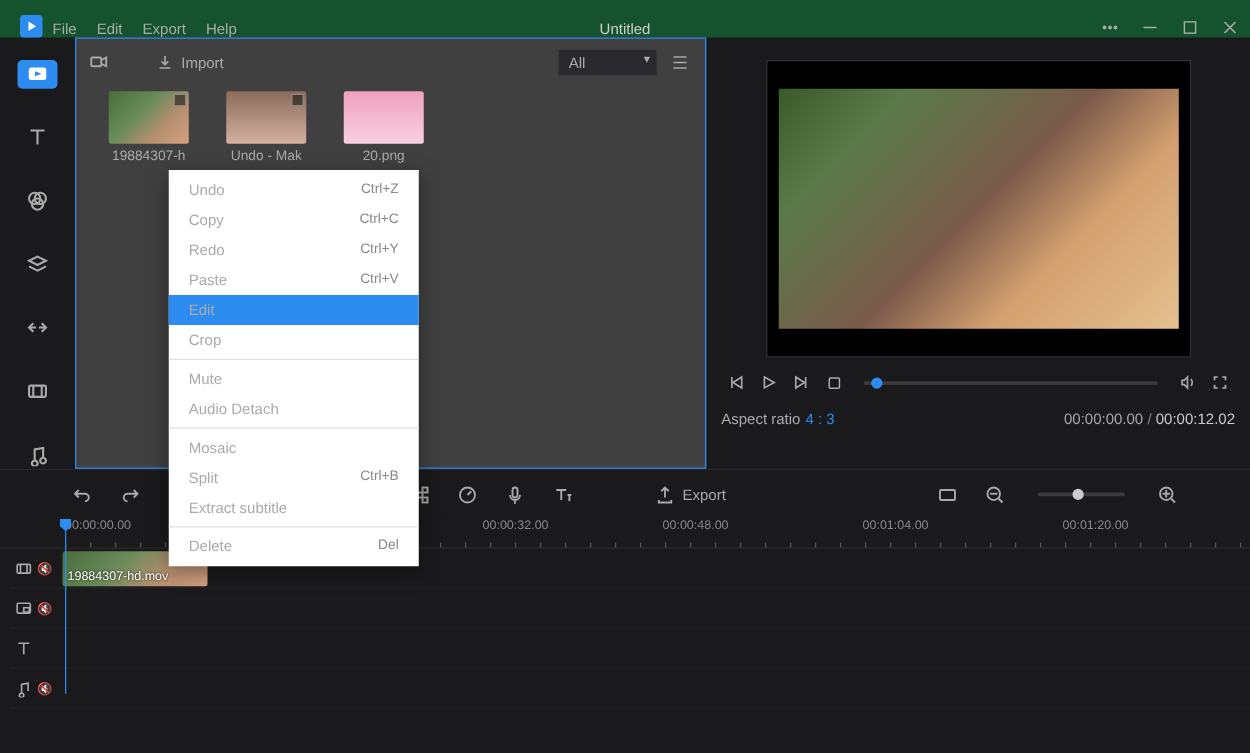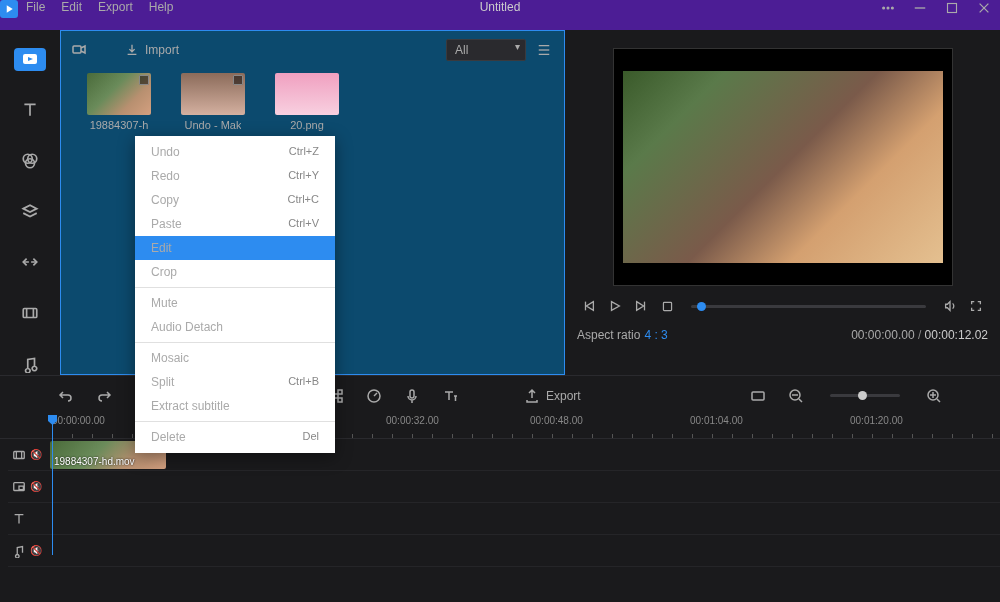--- a/index.html
+++ b/index.html
@@ -1,29 +1,29 @@
 <!DOCTYPE html>
 <html><head>
 <meta charset="utf-8">
 <style>
 *{margin:0;padding:0;box-sizing:border-box;font-family:-apple-system,BlinkMacSystemFont,"Segoe UI",sans-serif;font-size:12px;color:#aaa;user-select:none}
 body{background:#1a1a1c;width:1000px;height:602px;overflow:hidden;position:relative}
-.titlebar{height:30px;background:#4c1d95;display:flex;align-items:flex-start;padding:0 0;position:relative}
+.titlebar{height:30px;background:#14532d;display:flex;align-items:flex-end;padding:0 16px;position:relative}
 .logo{width:18px;height:18px;background:#2d8cf0;border-radius:3px;display:flex;align-items:center;justify-content:center;margin-right:8px}
 .logo svg{width:12px;height:12px}
 .menu{display:flex;gap:16px}
 .menu span{cursor:pointer}
 .title{position:absolute;left:50%;transform:translateX(-50%);color:#ccc}
 .winctrl{position:absolute;right:8px;display:flex;gap:16px;align-items:center}
 .winctrl span{width:16px;height:16px;display:flex;align-items:center;justify-content:center;cursor:pointer}
 .main{display:flex;height:345px}
 .lefttabs{width:60px;background:#1a1a1c;display:flex;flex-direction:column;align-items:center;padding-top:18px;gap:28px}
 .lefttabs .tb{width:24px;height:24px;display:flex;align-items:center;justify-content:center;cursor:pointer}
 .lefttabs .tb.active{background:#2d8cf0;border-radius:4px;width:32px;height:24px}
-.mediapanel{width:505px;border:1px solid #2d8cf0;background:#0c4a6e;padding:8px 10px;position:relative}
+.mediapanel{width:505px;border:1px solid #2d8cf0;background:#404040;padding:8px 10px;position:relative}
 .mphead{display:flex;align-items:center;gap:8px;margin-bottom:8px}
 .importbtn{display:flex;align-items:center;gap:6px;cursor:pointer;margin-left:30px}
 .filter{margin-left:auto;display:flex;align-items:center;gap:10px}
 .filter select{background:#2a2a2e;border:1px solid #3a3a3e;color:#aaa;padding:3px 24px 3px 8px;border-radius:2px;appearance:none;width:80px}
 .filter .sel{position:relative}
 .filter .sel::after{content:"▾";position:absolute;right:6px;top:2px;pointer-events:none;color:#aaa;font-size:10px}
 .viewbtn{width:18px;height:14px;cursor:pointer}
 .thumbs{display:flex;gap:30px;padding:4px 16px}
 .thumb{display:flex;flex-direction:column;align-items:center;gap:4px;cursor:pointer;width:64px}
 .thimg{width:64px;height:42px;background:#333;border-radius:2px;display:flex;align-items:center;justify-content:center;overflow:hidden;position:relative}
@@ -457,26 +457,26 @@
   </div>
 
 </div>
 
 <div class="ctxmenu" id="ctx">
     <div class="item">
       <span>Undo</span>
       <span class="shc">Ctrl+Z</span>
     </div>
     <div class="item">
+      <span>Copy</span>
+      <span class="shc">Ctrl+C</span>
+    </div>
+    <div class="item">
       <span>Redo</span>
       <span class="shc">Ctrl+Y</span>
-    </div>
-    <div class="item">
-      <span>Copy</span>
-      <span class="shc">Ctrl+C</span>
     </div>
     <div class="item">
       <span>Paste</span>
       <span class="shc">Ctrl+V</span>
     </div>
     <div class="item sel">
       <span>Edit</span>
       <span class="shc"></span>
     </div>
     <div class="item">

